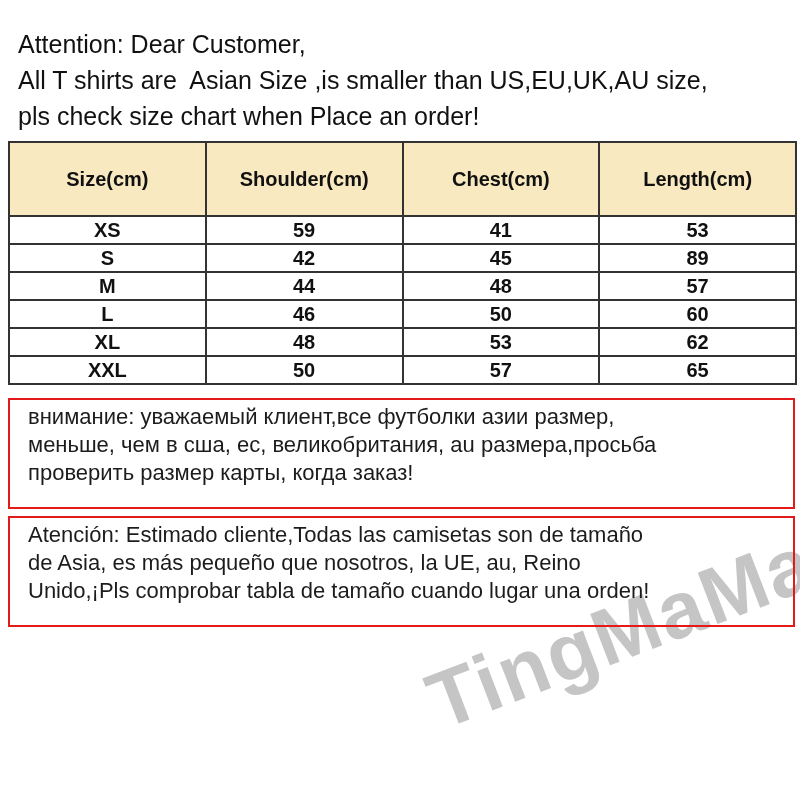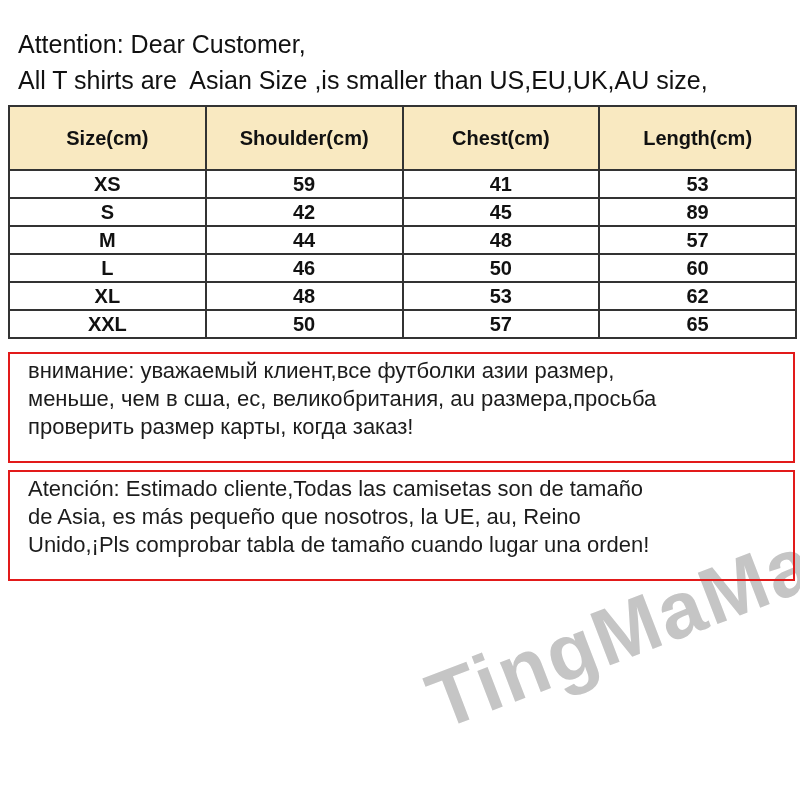--- a/index.html
+++ b/index.html
@@ -33,21 +33,21 @@
   }
   .size-table th, .size-table td {
     border: 2px solid #333333;
     text-align: center;
     vertical-align: middle;
     font-weight: bold;
     color: #111111;
   }
   .size-table th {
     background: #f9e9c1;
-    height: 64px;
+    height: 74px;
     font-size: 20px;
   }
   .size-table td {
     height: 28px;
     font-size: 20px;
     background: transparent;
   }
 
   
   .lang-box {
@@ -82,20 +82,21 @@
 </head>
 <body>
 
 <div class="page">
 
   <div class="watermark">TingMaMa</div>
 
   <div class="top-notice">
     <div>Attention: Dear Customer,</div>
     <div>All T shirts are  Asian Size ,is smaller than US,EU,UK,AU size,</div>
+    <div>pls check size chart when Place an order!</div>
   </div>
 
   <table class="size-table">
     <thead>
       <tr>
         <th>Size(cm)</th>
         <th>Shoulder(cm)</th>
         <th>Chest(cm)</th>
         <th>Length(cm)</th>
       </tr>

